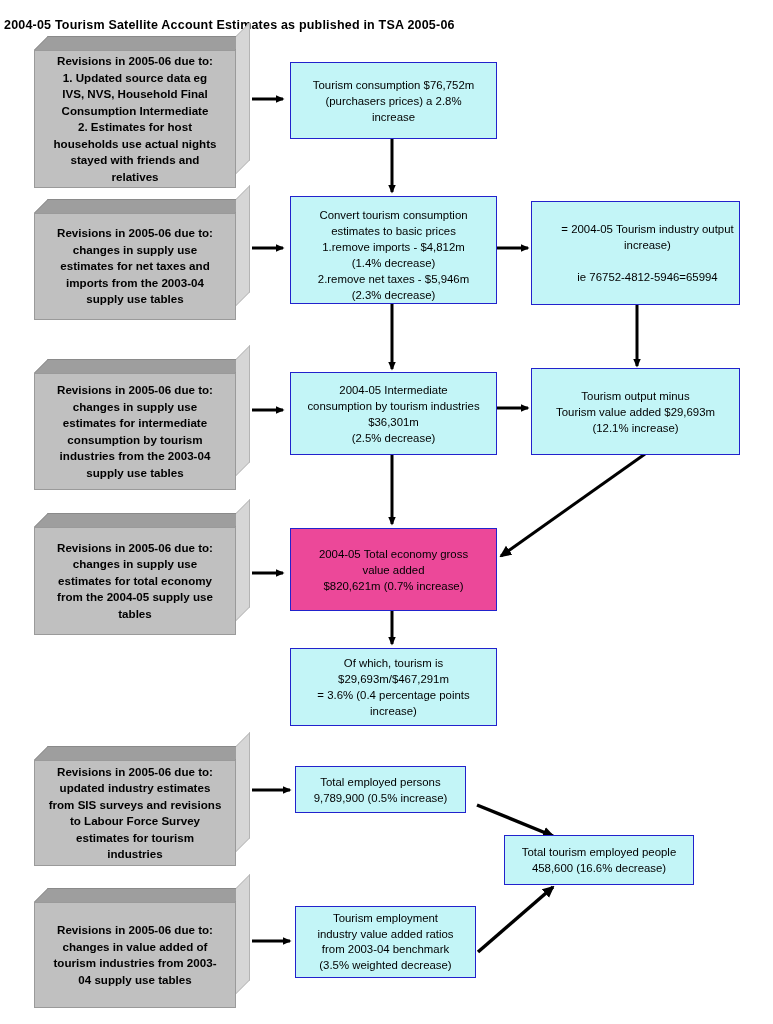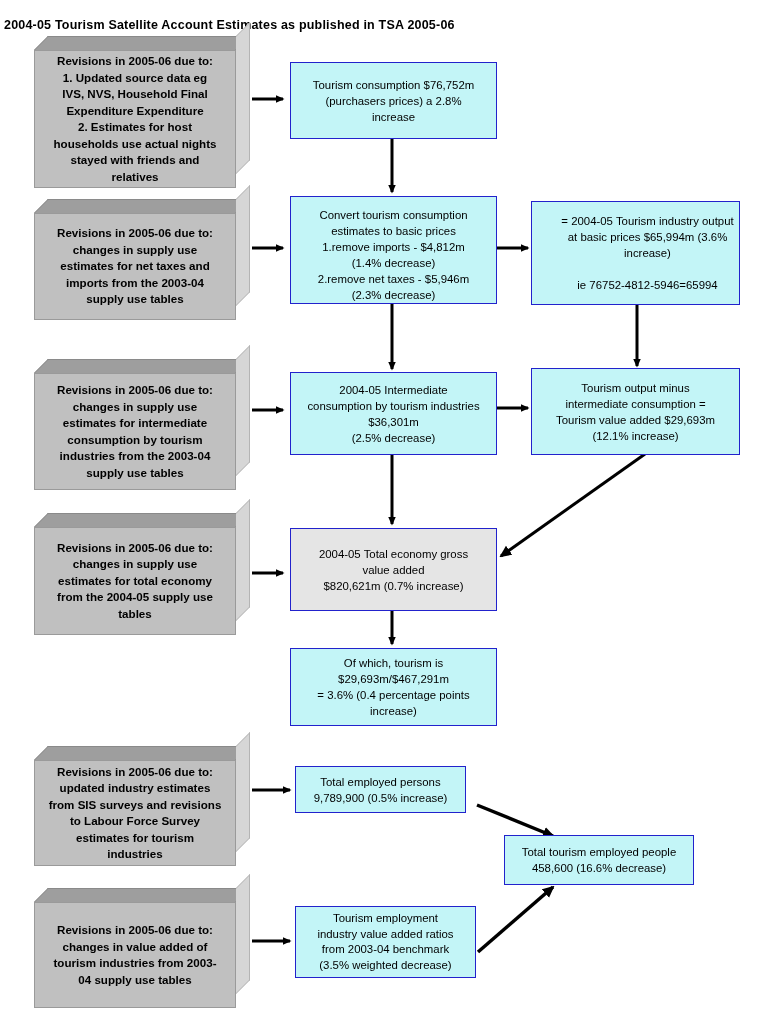--- a/index.html
+++ b/index.html
@@ -76,21 +76,21 @@
   .pbox{
     position:absolute;
     box-sizing:border-box;
     background:#c3f5f7;
     border:1px solid #2222cc;
     display:flex;
     align-items:center;
     justify-content:center;
     overflow:hidden;
   }
-  .pbox.yellow{background:#e5e5e5;}
+  .pbox.yellow{background:#ec4899;}
   .pbox .txt{
     font-size:11.4px;
     line-height:16px;
     text-align:center;
     padding:0 4px;
     width:100%;
   }
   .pbox .txt.tight{line-height:15.5px;}
 
   svg.arrows{position:absolute;left:0;top:0;width:773px;height:1024px;pointer-events:none;}
@@ -146,21 +146,21 @@
   </svg>
 
   <div class="gbox" style="left:34px;top:36px;width:216px;height:152px;">
     <div class="top"></div>
     <div class="side"></div>
     <div class="face">
       <div class="txt">
           <div>Revisions in 2005-06 due to:</div>
           <div>1. Updated source data eg</div>
           <div>IVS, NVS, Household Final</div>
-          <div>Expenditure Expenditure</div>
+          <div>Consumption Intermediate</div>
           <div>2. Estimates for host</div>
           <div>households use actual nights</div>
           <div>stayed with friends and</div>
           <div>relatives</div>
         </div>
     </div>
   </div>
 
   <div class="gbox" style="left:34px;top:199px;width:216px;height:121px;">
     <div class="top"></div>
@@ -248,40 +248,38 @@
         <div>1.remove imports - $4,812m</div>
         <div>(1.4% decrease)</div>
         <div>2.remove net taxes - $5,946m</div>
         <div>(2.3% decrease)</div>
       </div>
   </div>
 
   <div class="pbox" style="left:531px;top:201px;width:209px;height:104px;padding-left:24px;">
     <div class="txt">
         <div>= 2004-05 Tourism industry output</div>
-        <div>at basic prices $65,994m (3.6%</div>
         <div>increase)</div>
         <div>&nbsp;</div>
         <div>ie 76752-4812-5946=65994</div>
       </div>
   </div>
 
   <div class="pbox" style="left:290px;top:372px;width:207px;height:83px;">
     <div class="txt">
         <div>2004-05 Intermediate</div>
         <div>consumption by tourism industries</div>
         <div>$36,301m</div>
         <div>(2.5% decrease)</div>
       </div>
   </div>
 
   <div class="pbox" style="left:531px;top:368px;width:209px;height:87px;">
     <div class="txt">
         <div>Tourism output minus</div>
-        <div>intermediate consumption =</div>
         <div>Tourism value added $29,693m</div>
         <div>(12.1% increase)</div>
       </div>
   </div>
 
   <div class="pbox yellow" style="left:290px;top:528px;width:207px;height:83px;">
     <div class="txt">
         <div>2004-05 Total economy gross</div>
         <div>value added</div>
         <div>$820,621m (0.7% increase)</div>

